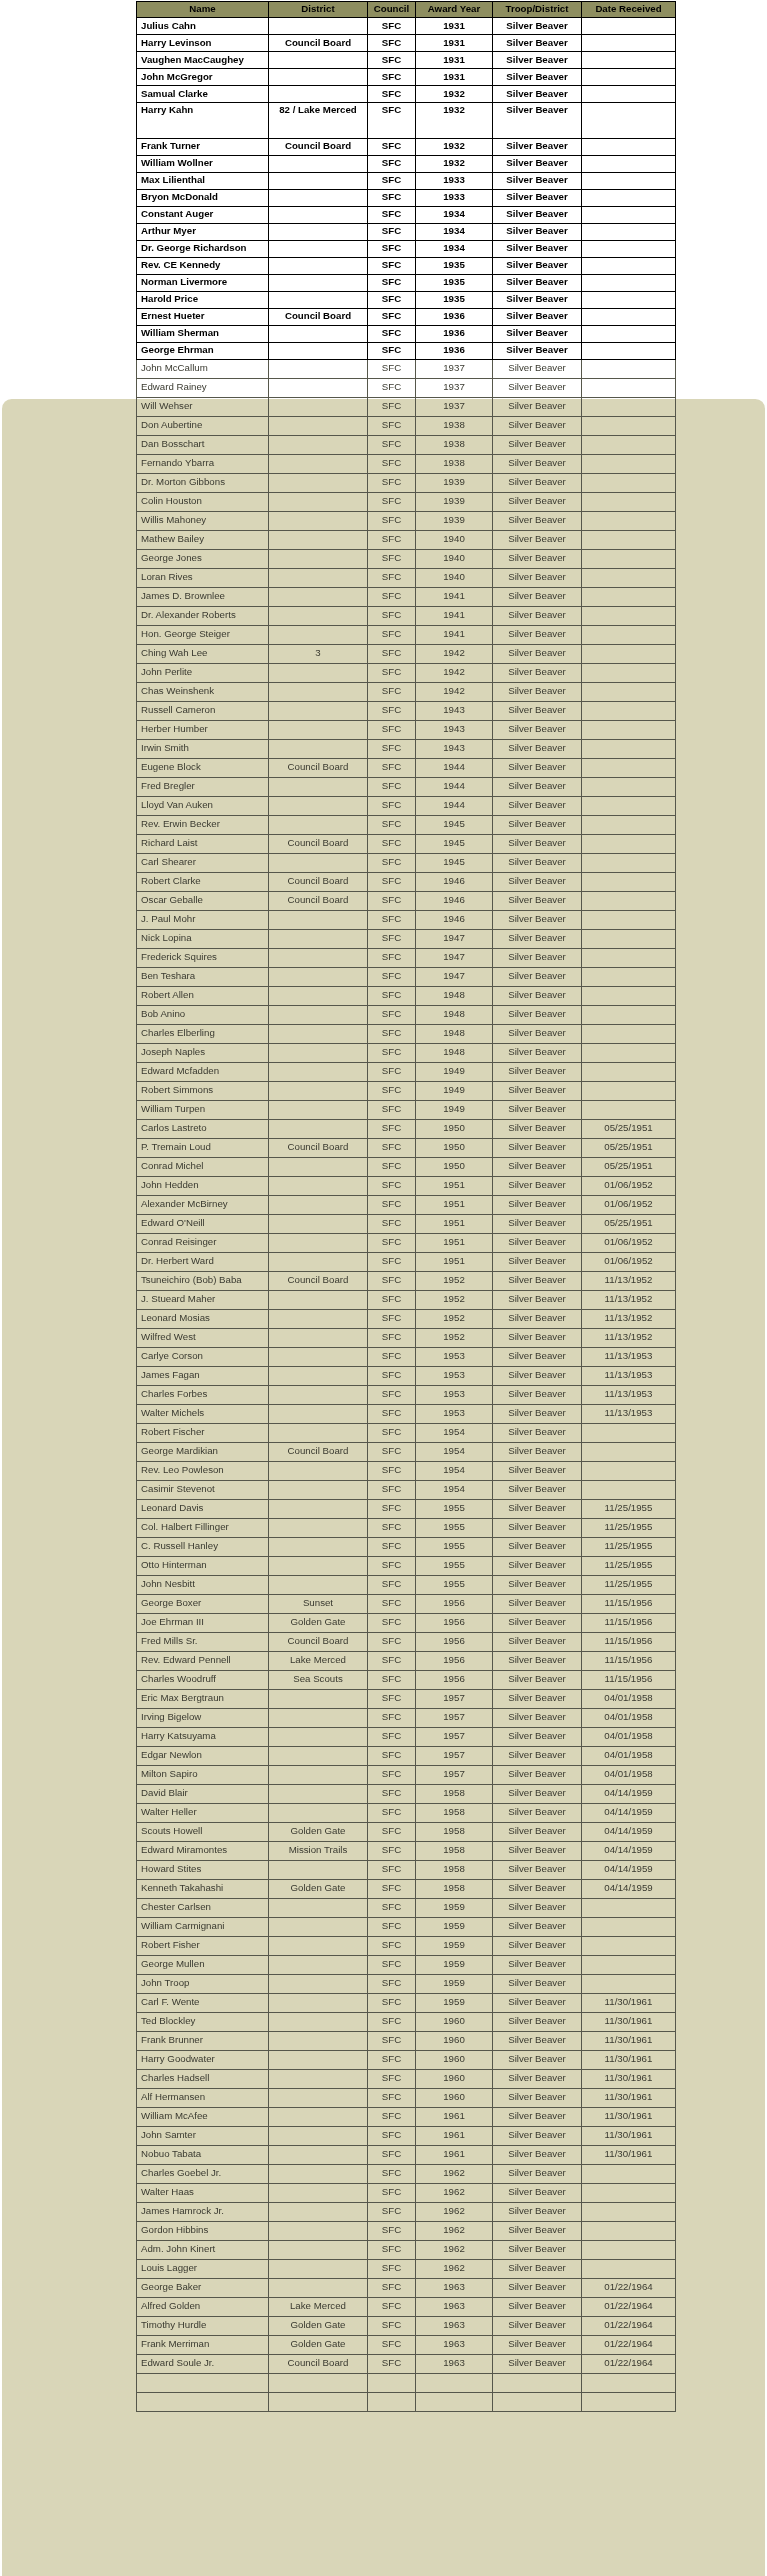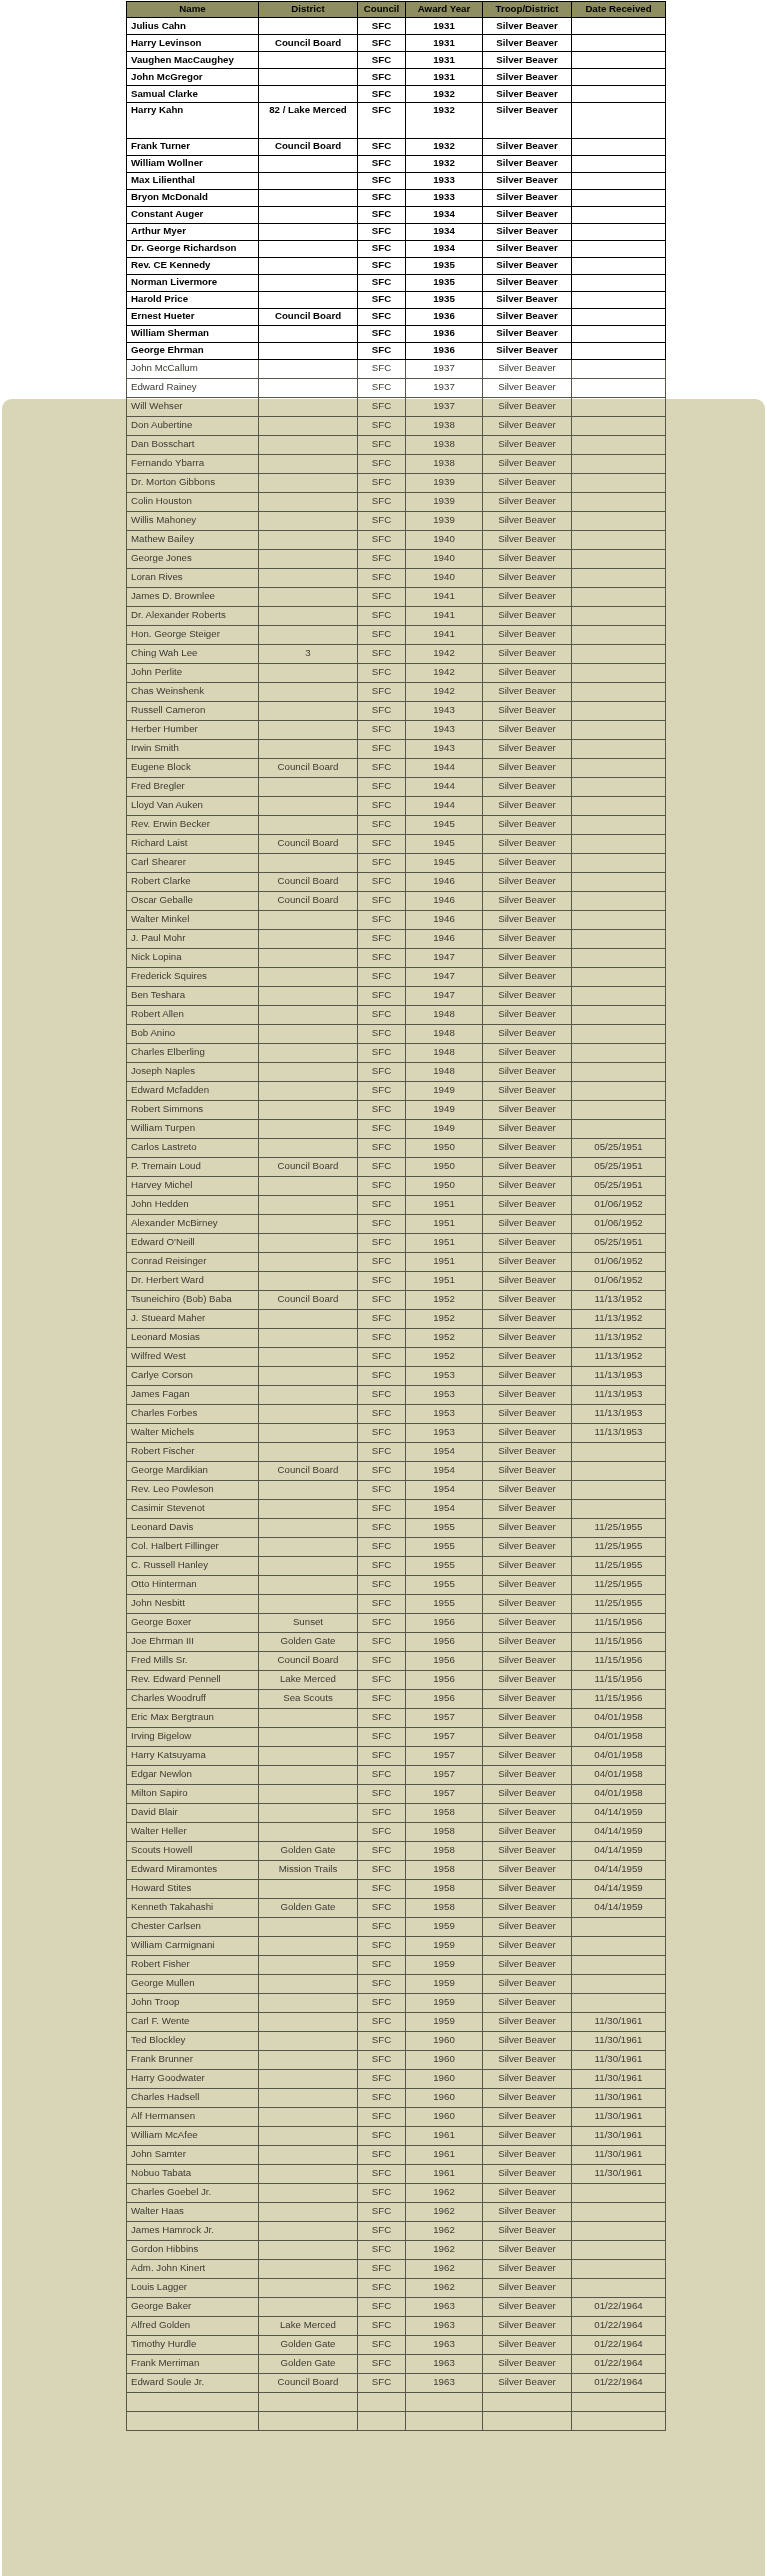--- a/index.html
+++ b/index.html
@@ -7,21 +7,21 @@
     width:767px;height:2576px;position:relative;
     background:#ffffff;
     font-family:"Liberation Sans", sans-serif;
     -webkit-font-smoothing:none;
   }
   .panel{
     position:absolute;left:2.4px;top:399px;width:763px;height:2177px;
     background:#d9d6b8;border-radius:9.7px 9.7px 0 0;
   }
   table.award-table{
-    position:absolute;left:126px;top:0.8px;width:538px;
+    position:absolute;left:136px;top:0.8px;width:538px;
     border-collapse:collapse;table-layout:fixed;
   }
   table.award-table th, table.award-table td{
     overflow:hidden;white-space:nowrap;vertical-align:middle;
     padding:0 2.4px;font-size:9.7px;line-height:1.1;
   }
   thead th{
     background:#8e8e60;border:1.6px solid #000;
     font-weight:bold;font-size:10.5px;color:#000;height:15.3px;text-align:center;
   }
@@ -441,36 +441,28 @@
       </tr>
       <tr class="regular">
         <td>Oscar Geballe</td>
         <td>Council Board</td>
         <td>SFC</td>
         <td>1946</td>
         <td>Silver Beaver</td>
         <td></td>
       </tr>
       <tr class="regular">
-        <td>Walter Minkel</td>
+        <td>J. Paul  Mohr</td>
         <td></td>
         <td>SFC</td>
         <td>1946</td>
         <td>Silver Beaver</td>
         <td></td>
       </tr>
       <tr class="regular">
-        <td>J. Paul  Mohr</td>
-        <td></td>
-        <td>SFC</td>
-        <td>1946</td>
-        <td>Silver Beaver</td>
-        <td></td>
-      </tr>
-      <tr class="regular">
         <td>Nick Lopina</td>
         <td></td>
         <td>SFC</td>
         <td>1947</td>
         <td>Silver Beaver</td>
         <td></td>
       </tr>
       <tr class="regular">
         <td>Frederick Squires</td>
         <td></td>
@@ -553,21 +545,21 @@
       </tr>
       <tr class="regular">
         <td>P. Tremain Loud</td>
         <td>Council Board</td>
         <td>SFC</td>
         <td>1950</td>
         <td>Silver Beaver</td>
         <td>05/25/1951</td>
       </tr>
       <tr class="regular">
-        <td>Harvey Michel</td>
+        <td>Conrad Michel</td>
         <td></td>
         <td>SFC</td>
         <td>1950</td>
         <td>Silver Beaver</td>
         <td>05/25/1951</td>
       </tr>
       <tr class="regular">
         <td>John Hedden</td>
         <td></td>
         <td>SFC</td>

